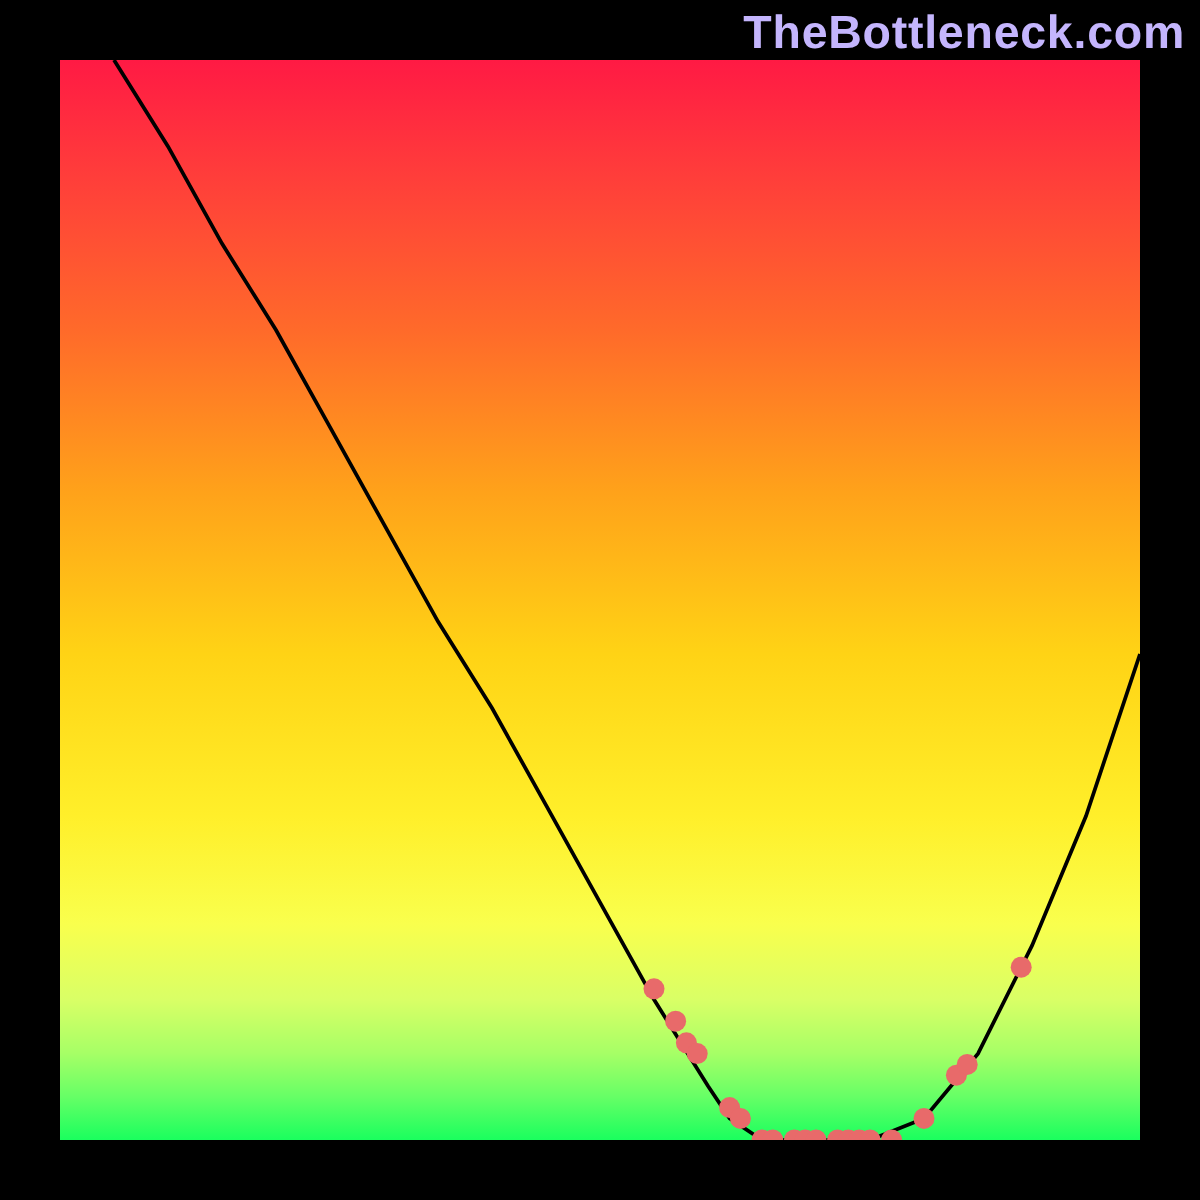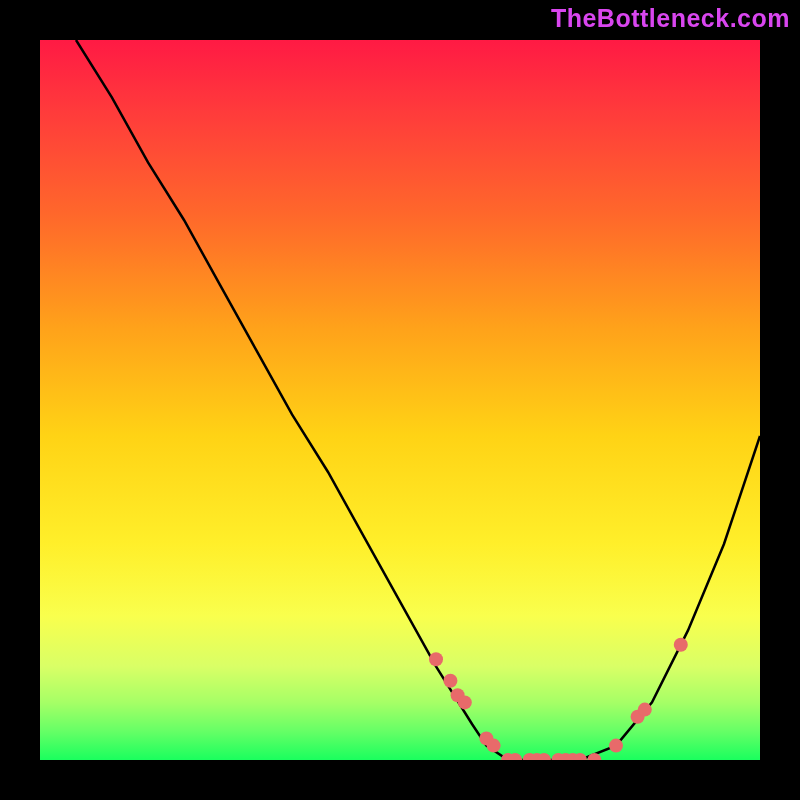--- a/index.html
+++ b/index.html
@@ -14,22 +14,22 @@
   .frame {
     position: relative;
     width: 800px;
     height: 800px;
     background: #000;
   }
   .watermark {
     position: absolute;
     top: 4px;
     right: 10px;
-    color: #d946ef;
-    font-size: 25px;
+    color: #c4b5fd;
+    font-size: 31px;
     font-weight: bold;
     letter-spacing: 0.5px;
     z-index: 20;
   }
   .plot-area {
     position: absolute;
     left: 40px;
     top: 40px;
     width: 720px;
     height: 720px;

